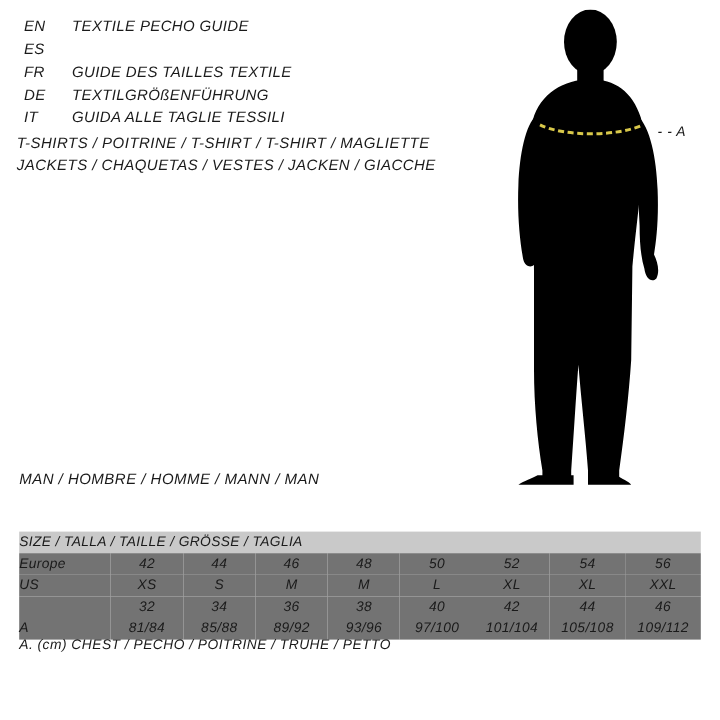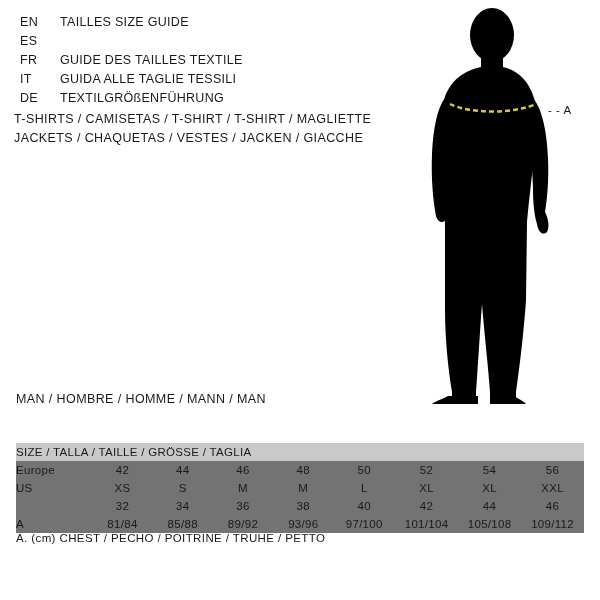--- a/index.html
+++ b/index.html
@@ -10,20 +10,21 @@
   body {
     font-family: "Liberation Sans", sans-serif;
     color: #1a1a1a;
   }
   .page {
     position: relative;
     width: 600px;
     height: 600px;
     overflow: hidden;
     background: #ffffff;
+    font-style: italic;
   }
 
   
   .lang-list {
     position: absolute;
     left: 20px;
     top: 15px;
     width: 360px;
   }
   .lang-row {
@@ -141,41 +142,41 @@
   }
 </style>
 </head>
 <body>
 
 <div class="page">
 
   <div class="lang-list">
     <div class="lang-row">
       <span class="lang-code">EN</span>
-      <span class="lang-text">TAILLES SIZE GUIDE</span>
+      <span class="lang-text">TEXTILE PECHO GUIDE</span>
     </div>
     <div class="lang-row">
       <span class="lang-code">ES</span>
     </div>
     <div class="lang-row">
       <span class="lang-code">FR</span>
       <span class="lang-text">GUIDE DES TAILLES TEXTILE</span>
     </div>
     <div class="lang-row">
+      <span class="lang-code">DE</span>
+      <span class="lang-text">TEXTILGRÖßENFÜHRUNG</span>
+    </div>
+    <div class="lang-row">
       <span class="lang-code">IT</span>
       <span class="lang-text">GUIDA ALLE TAGLIE TESSILI</span>
     </div>
-    <div class="lang-row">
-      <span class="lang-code">DE</span>
-      <span class="lang-text">TEXTILGRÖßENFÜHRUNG</span>
-    </div>
   </div>
 
   <div class="cat-block">
-    <div class="cat-line">T-SHIRTS / CAMISETAS / T-SHIRT / T-SHIRT / MAGLIETTE</div>
+    <div class="cat-line">T-SHIRTS / POITRINE / T-SHIRT / T-SHIRT / MAGLIETTE</div>
     <div class="cat-line">JACKETS / CHAQUETAS / VESTES / JACKEN / GIACCHE</div>
   </div>
 
   <div class="figure">
     <svg width="185" height="400" viewBox="0 0 185 400" aria-hidden="true">
       <g>
 
         <ellipse cx="92" cy="27" rx="22" ry="27" fill="#000000"></ellipse>
 
         <rect x="81" y="48" width="22" height="16" fill="#000000"></rect>

